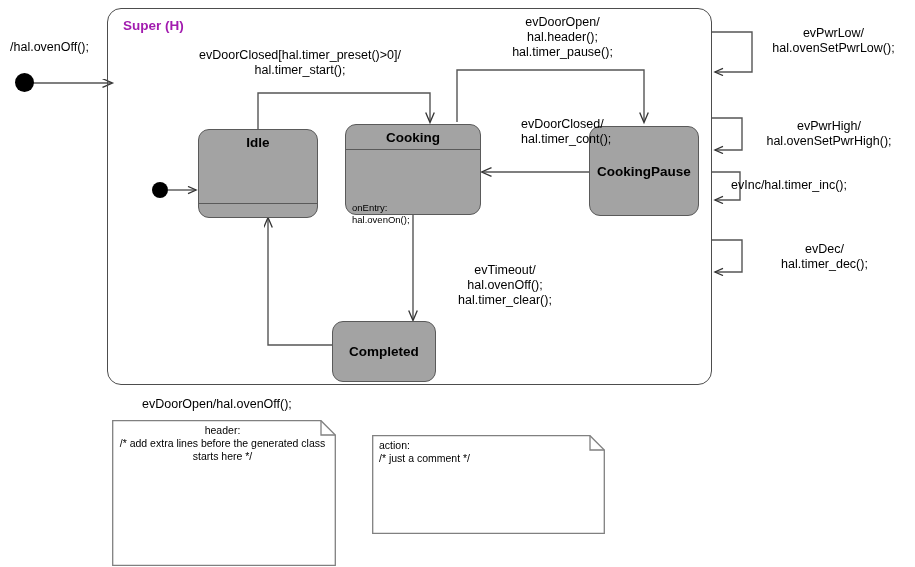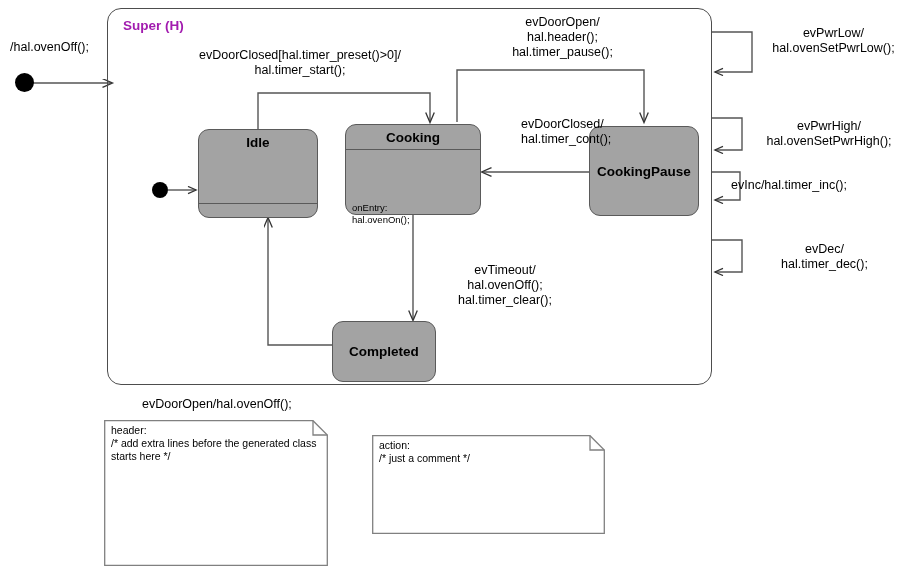--- a/index.html
+++ b/index.html
@@ -210,21 +210,21 @@
 hal.ovenSetPwrLow();</div>
 
   <div class="tlabel c" style="left:748px; top:119px; width:162px;">evPwrHigh/
 hal.ovenSetPwrHigh();</div>
 
   <div class="tlabel l" style="left:731px; top:178px; width:180px;">evInc/hal.timer_inc();</div>
 
   <div class="tlabel c" style="left:742px; top:242px; width:165px;">evDec/
 hal.timer_dec();</div>
 
-  <div class="note" style="left:104px; top:420px; width:224px; height:104px;">
+  <div class="note" style="left:112px; top:420px; width:224px; height:104px;text-align:center;">
     <svg width="224" height="146" viewBox="0 0 224 146" style="position:absolute; left:0; top:0;">
       <path d="M0.7,0.7 L209,0.7 L223.3,15 L223.3,145.3 L0.7,145.3 Z" fill="#ffffff" stroke="#808080" stroke-width="1.3"></path>
       <path d="M209,0.7 L209,15 L223.3,15" fill="none" stroke="#808080" stroke-width="1.3"></path>
     </svg>
     <div class="note-text">header:
 /* add extra lines before the generated class starts here */</div>
   </div>
 
   <div class="note" style="left:372px; top:435px; width:233px; height:118px;padding-left:28px;">
     <svg width="233" height="99" viewBox="0 0 233 99" style="position:absolute; left:0; top:0;">

